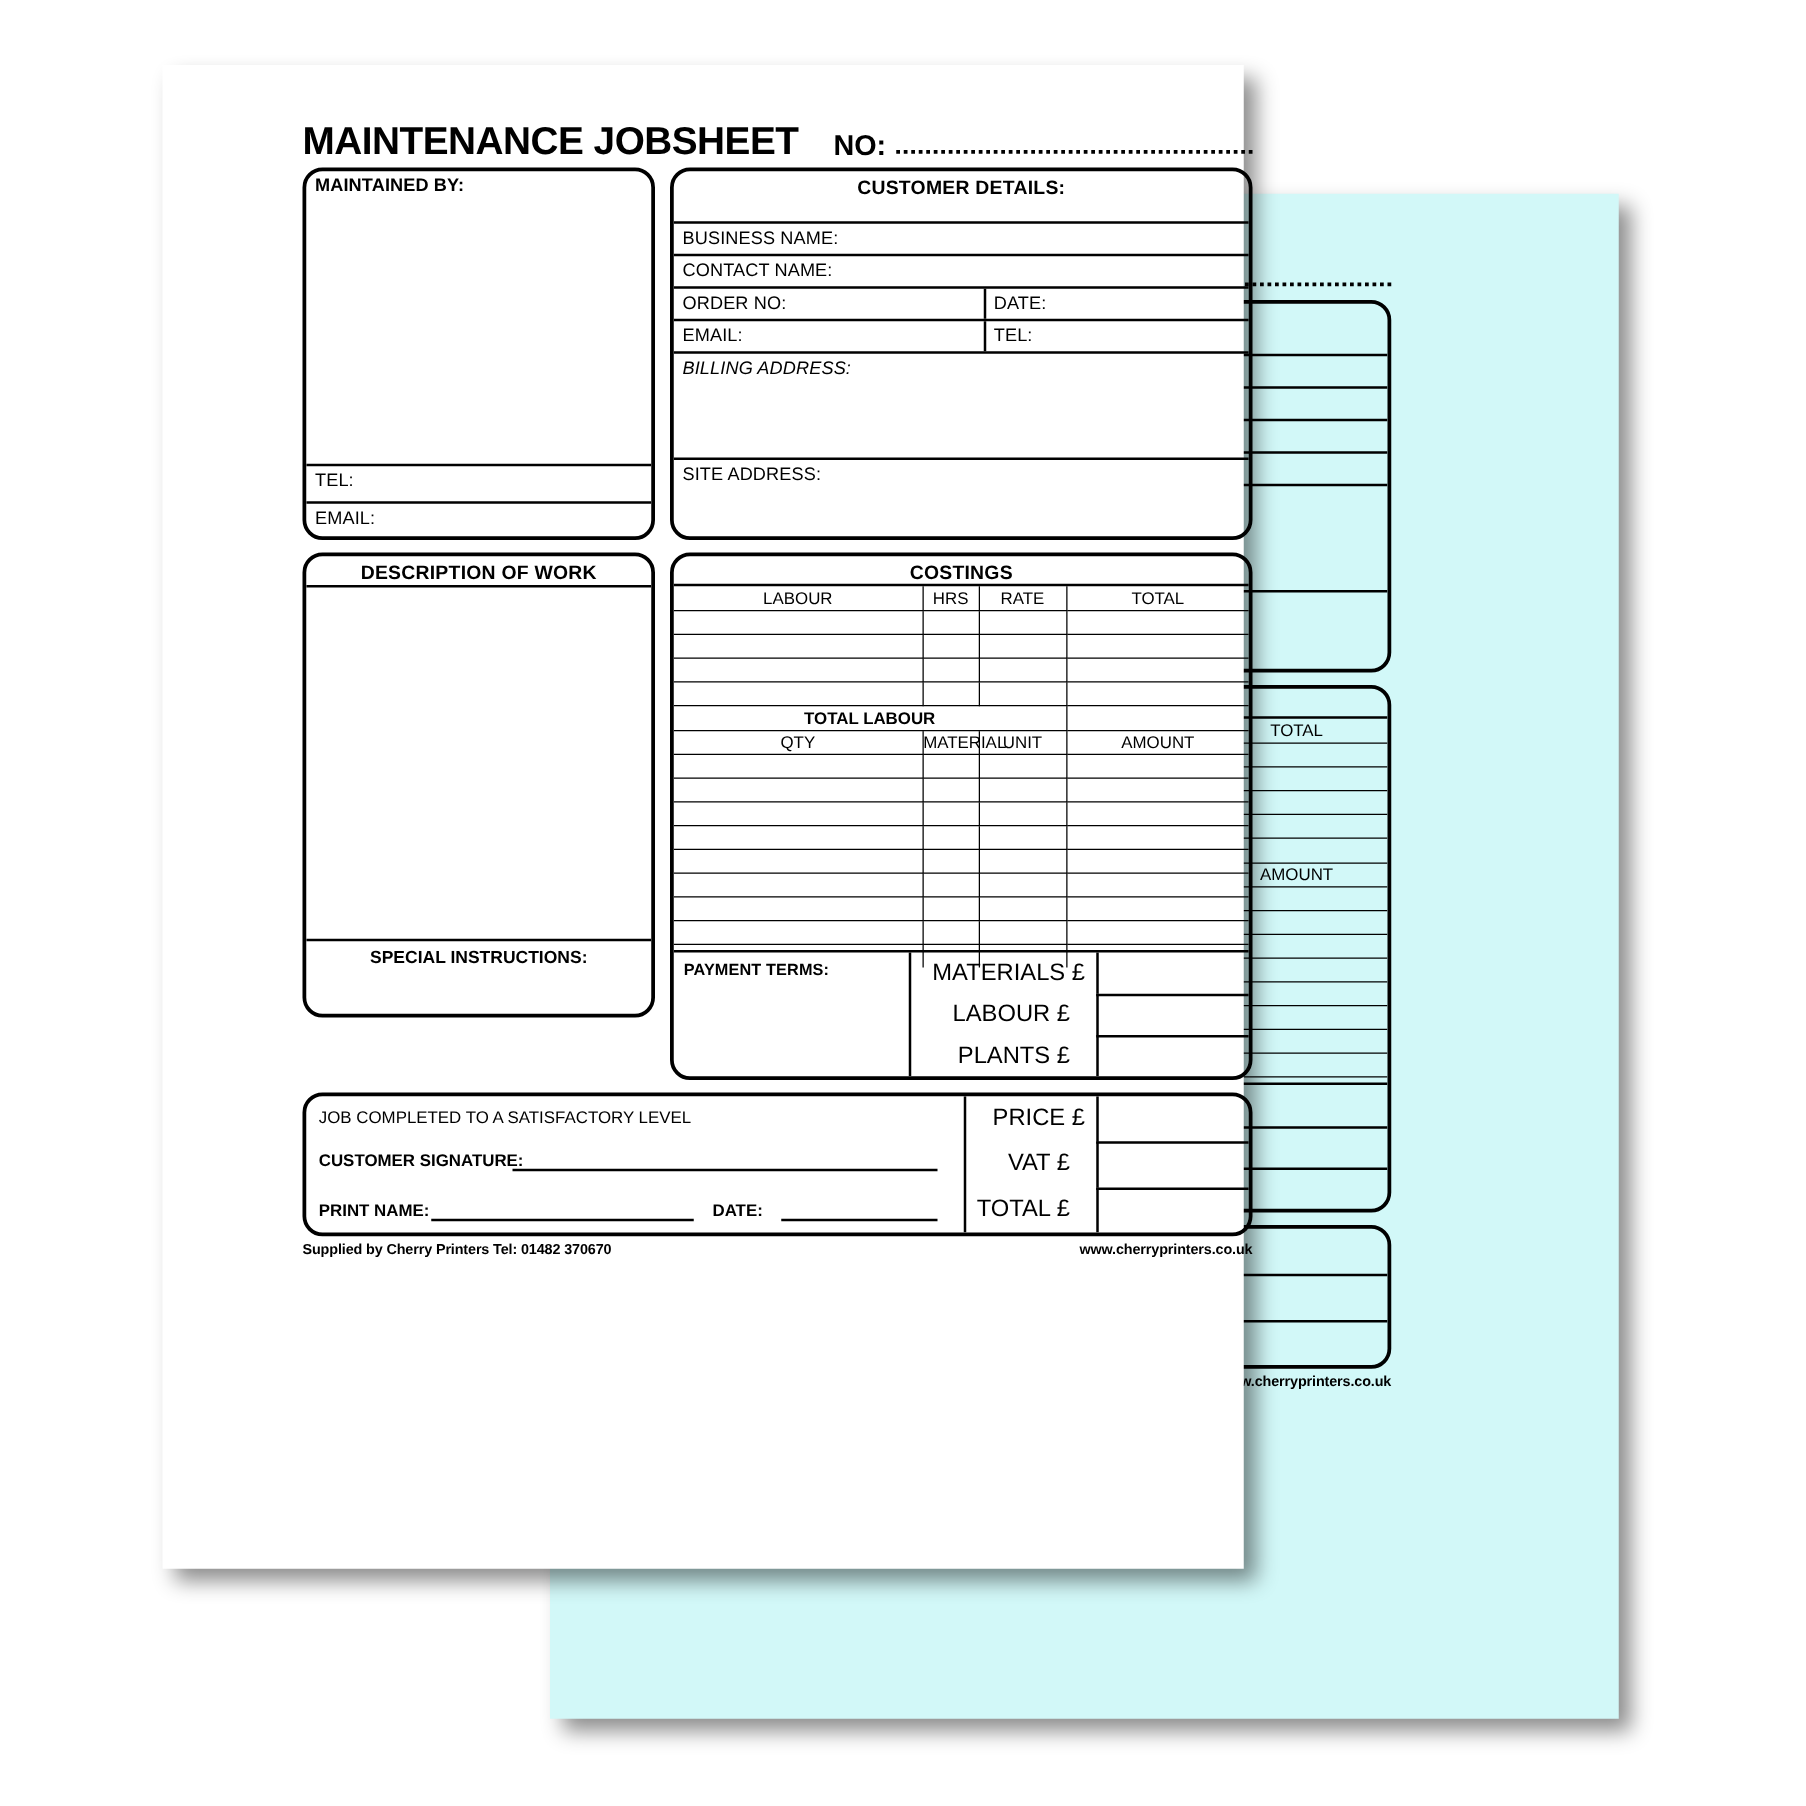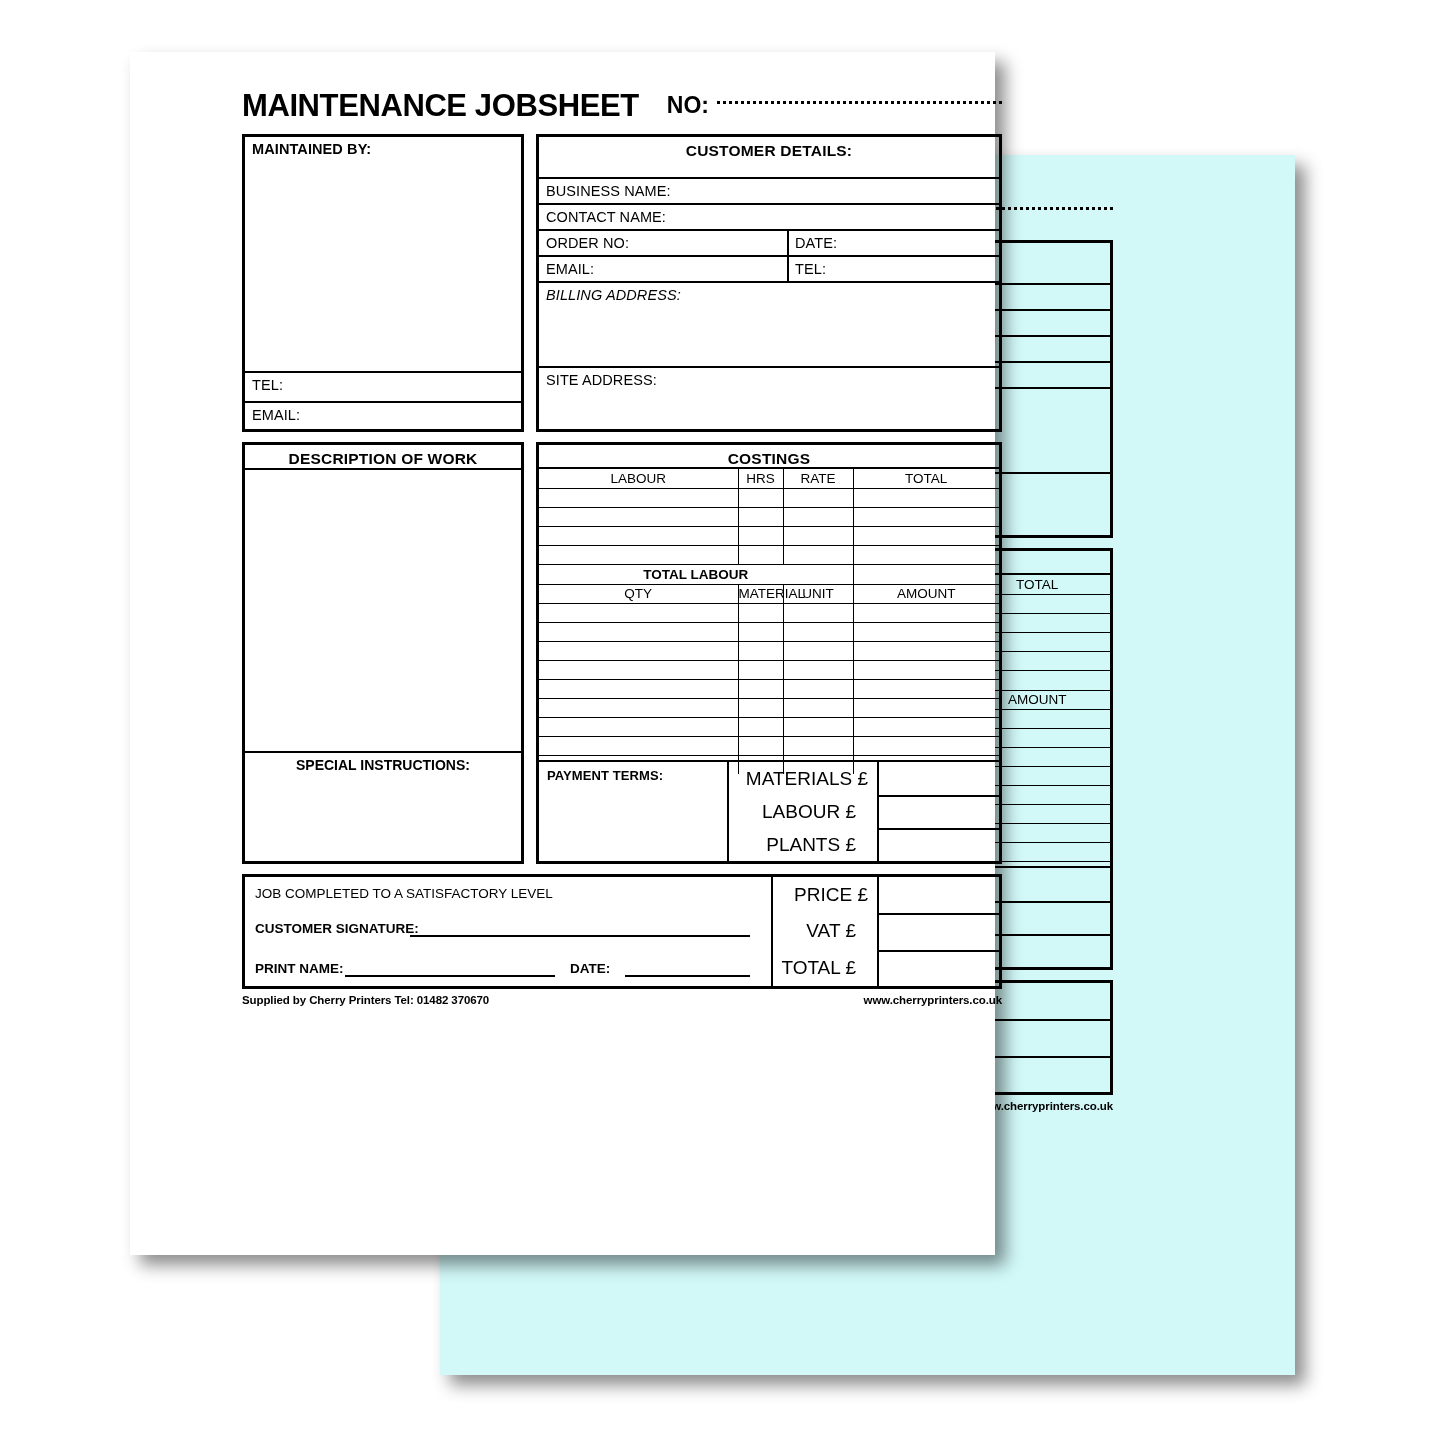--- a/index.html
+++ b/index.html
@@ -37,39 +37,39 @@
     left:0;top:0;
     width:760px;height:1150px;
     transform-origin:0 0;
   }
   .sheet-top .form{left:112px;top:30px;}
   .sheet-copy .form{left:-87px;top:33px;}
 
   
   .hdr{
     position:absolute;left:0;top:0;width:760px;height:46px;
-    display:flex;align-items:center;
+    display:flex;align-items:flex-end;
   }
   .hdr-title{
     font-size:31px;font-weight:bold;letter-spacing:-0.4px;
     line-height:1;white-space:nowrap;
   }
   .hdr-no{
     font-size:23px;font-weight:bold;margin-left:28px;line-height:1;
     white-space:nowrap;
   }
   .hdr-dots{
     flex:1;border-bottom:3px dotted #000;margin-left:8px;margin-bottom:5px;
     height:0;
   }
 
   
   .box{
     position:absolute;box-sizing:border-box;
-    border:3px solid #000;border-radius:0;
+    border:3px solid #000;border-radius:16px;
     overflow:hidden;
   }
   .row{box-sizing:border-box;border-top:2px solid #000;position:relative;}
   .row:first-child{border-top:none;}
   .lbl{
     position:absolute;left:7px;top:4px;font-size:14.5px;
     white-space:nowrap;letter-spacing:0.1px;
   }
   .ttl{
     text-align:center;font-size:15.5px;font-weight:bold;
@@ -85,21 +85,21 @@
   .mb-email{height:28px;}
 
   
   .b-cust{left:294px;top:52px;width:466px;height:298px;}
   .cd-title{height:40px;}
   .cd-r{height:26px;}
   .cd-bill{height:85px;font-style:italic;}
   .cd-site{height:82px;}
 
   
-  .b-desc{left:0;top:360px;width:282px;height:422px;}
+  .b-desc{left:0;top:360px;width:282px;height:372px;}
   .dw-title{height:23px;}
   .dw-body{height:283px;}
   .dw-spec{height:111px;}
   .spec-lbl{
     text-align:center;font-size:14px;font-weight:bold;
     padding-top:5px;line-height:1;
   }
 
   
   .b-cost{left:294px;top:360px;width:466px;height:422px;}

